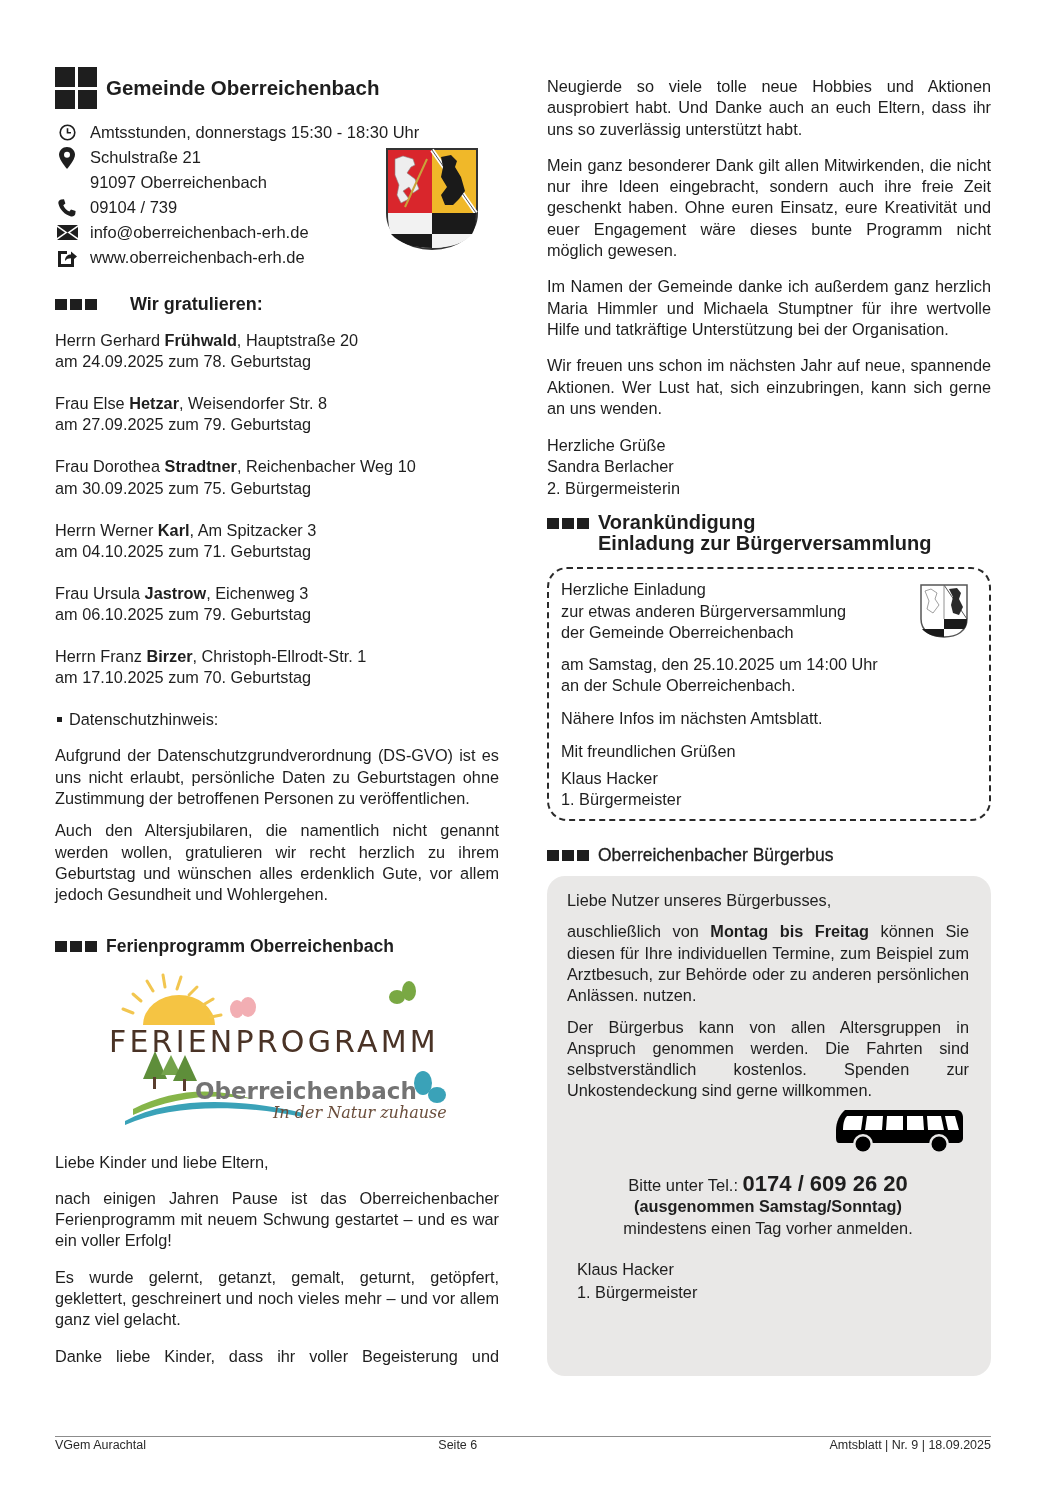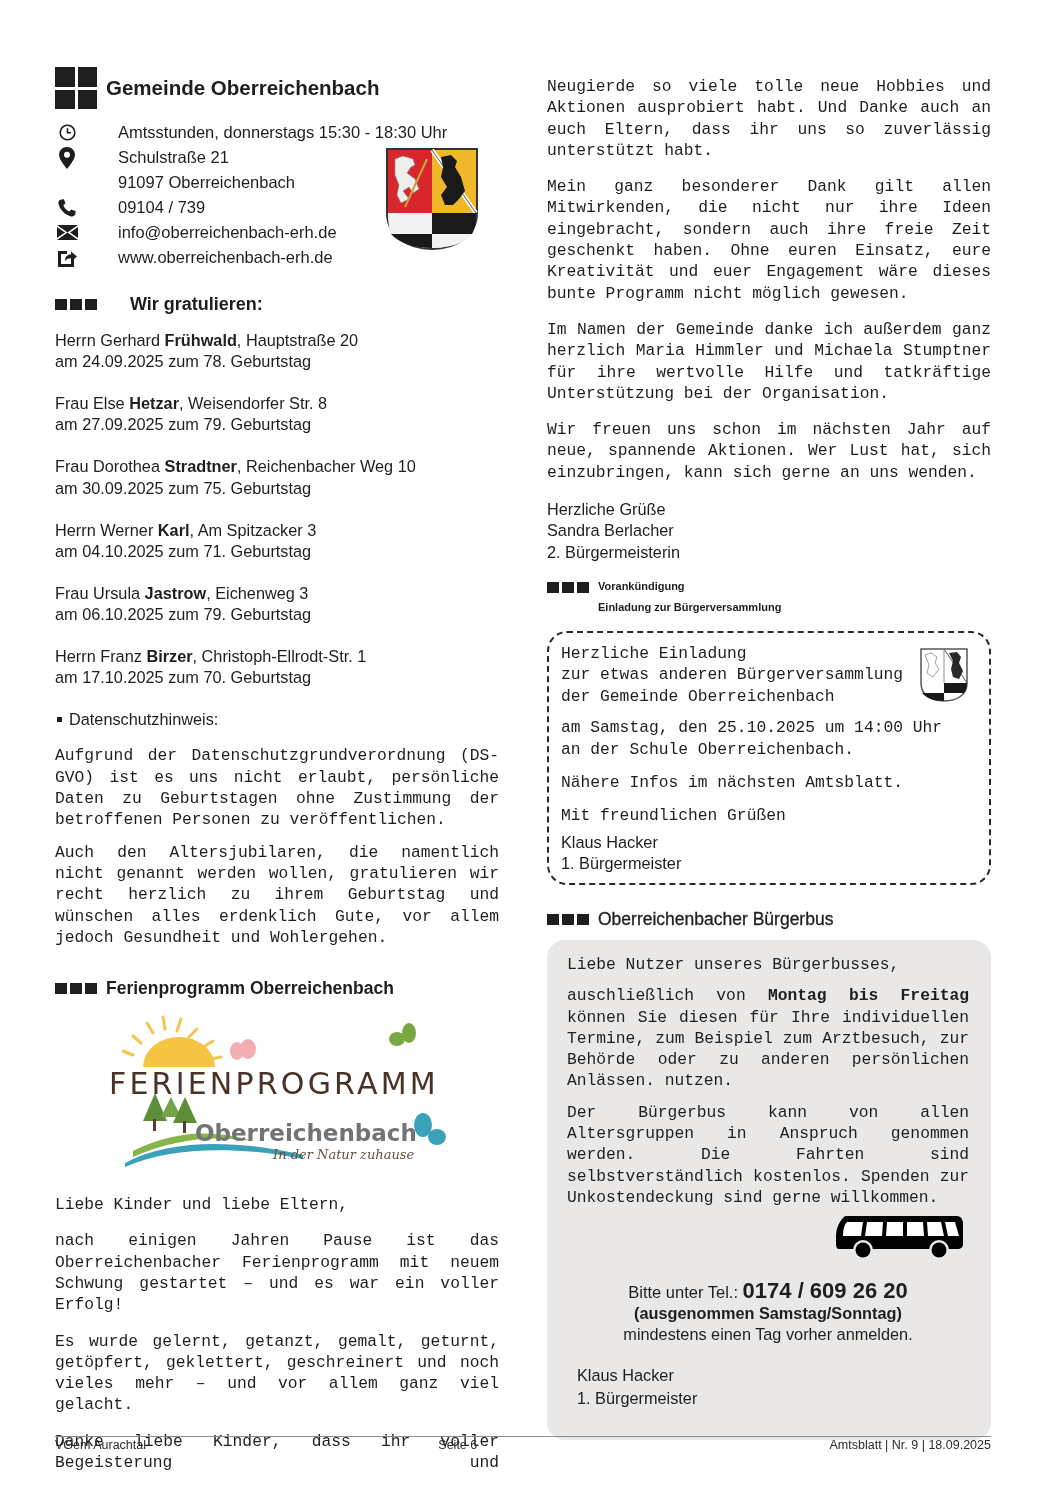--- a/index.html
+++ b/index.html
@@ -8,29 +8,29 @@
       position: relative;
       font-family: "Liberation Sans", sans-serif;
       color: #1e1e1e;
       font-size: 16.3px;
       line-height: 21.3px;
       overflow: hidden;
     }
     .col-left { position: absolute; left: 55px; top: 66px; width: 444px; }
     .col-right { position: absolute; left: 547px; top: 76px; width: 444px; }
     .justify { text-align: justify; }
-    p { margin-bottom: 15px; font-family: Liberation Mono, monospace; }
+    p { margin-bottom: 15px; }
 
     
     .mun-header { display: flex; align-items: center; height: 44px; }
     .mun-logo { width: 42px; height: 42px; display: grid; grid-template-columns: 1fr 1fr; grid-template-rows: 1fr 1fr; gap: 3px; margin-right: 9px; }
     .mun-logo span { background: #1e1e1e; }
     .mun-title { font-size: 20.5px; font-weight: bold; }
     .contact { margin-top: 10px; position: relative; }
-    .contact-row { display: flex; align-items: center; height: 25px; gap: 28px; }
+    .contact-row { display: flex; align-items: center; height: 25px; }
     .contact-row .ic { width: 24px; height: 20px; margin-right: 11px; display: flex; align-items: center; justify-content: center; }
     .contact-row .ic svg { display: block; }
     .contact-text { font-size: 16.5px; }
     .coat { position: absolute; left: 330px; top: 27px; width: 94px; height: 104px; }
 
     .section-head { display: flex; align-items: flex-start; font-weight: bold; font-size: 17.5px; line-height: 22px; }
     .squares { display: flex; gap: 3px; margin-right: 9px; margin-top: 6px; flex: none; }
     .squares span { width: 12px; height: 11px; background: #1e1e1e; display: block; }
     .sec-gratulieren { margin-top: 23px; }
     .sec-gratulieren .section-head { font-size: 18px; gap: 24px; }
@@ -44,21 +44,21 @@
     .ds-text p { margin-bottom: 11px; }
 
     .sec-ferien { margin-top: 29px; }
     .ferien-logo { margin-top: 12px; margin-left: 48px; width: 354px; height: 165px; position: relative; }
     .ferien-text { margin-top: 18px; }
     .ferien-text p { margin-bottom: 15px; }
 
     
     .sign { margin-top: 16px; }
     .sec-vorank { margin-top: 13px; }
-    .sec-vorank .section-head { font-size: 11px; line-height: 21px; }
+    .sec-vorank .section-head { font-size: 20px; line-height: 21px; }
     .invite-box {
       margin-top: 13px; width: 444px; height: 254px;
       border: 2px dashed #2a2a2a; border-radius: 20px;
       padding: 10px 12px; position: relative;
     }
     .invite-box p { margin-bottom: 12px; }
     .invite-coat { position: absolute; right: 20px; top: 14px; width: 50px; height: 56px; }
 
     .sec-bus { margin-top: 23px; }
     .sec-bus .section-head { font-size: 17.5px; }
@@ -248,21 +248,21 @@
           <rect x="50" y="108" width="3" height="12" fill="#5a3e2e"></rect>
         <path d="M58 106 L68 86 L78 106 Z" fill="#74a34b"></path>
         <path d="M70 112 L82 86 L94 112 Z" fill="#5e8e3a"></path>
           <rect x="80" y="110" width="3" height="12" fill="#5a3e2e"></rect>
 
         <path d="M22 152 C70 126 140 130 200 144 L200 148 C140 136 70 134 22 156 Z" fill="#3aa2b8"></path>
         <path d="M30 140 C70 120 110 118 150 130 C110 124 70 128 30 146 Z" fill="#86b549"></path>
       </svg>
       <div style="position:absolute;left:6px;top:56px;font-size:30px;line-height:34px;letter-spacing:3.2px;color:#4a3326;font-family:'DejaVu Sans',sans-serif;">FERIENPROGRAMM</div>
       <div style="position:absolute;left:92px;top:109px;font-size:23px;line-height:26px;font-weight:bold;color:#737373;font-family:'DejaVu Sans',sans-serif;">Oberreichenbach</div>
-      <div style="position:absolute;left:170px;top:136px;font-size:13px;line-height:16px;font-style:italic;color:#6b4e3c;font-family:'DejaVu Serif',serif;">In der Natur zuhause</div>
+      <div style="position:absolute;left:170px;top:136px;font-size:16px;line-height:16px;font-style:italic;color:#6b4e3c;font-family:'DejaVu Serif',serif;">In der Natur zuhause</div>
     </div>
 
     <div class="ferien-text justify">
       <p style="text-align:left">Liebe Kinder und liebe Eltern,</p>
       <p>nach einigen Jahren Pause ist das Oberreichenbacher Ferienprogramm mit neuem Schwung gestartet – und es war ein voller Erfolg!</p>
       <p>Es wurde gelernt, getanzt, gemalt, geturnt, getöpfert, geklettert, geschreinert und noch vieles mehr – und vor allem ganz viel gelacht.</p>
       <p style="text-align-last:justify">Danke liebe Kinder, dass ihr voller Begeisterung und</p>
     </div>
   </div>
 </div>

